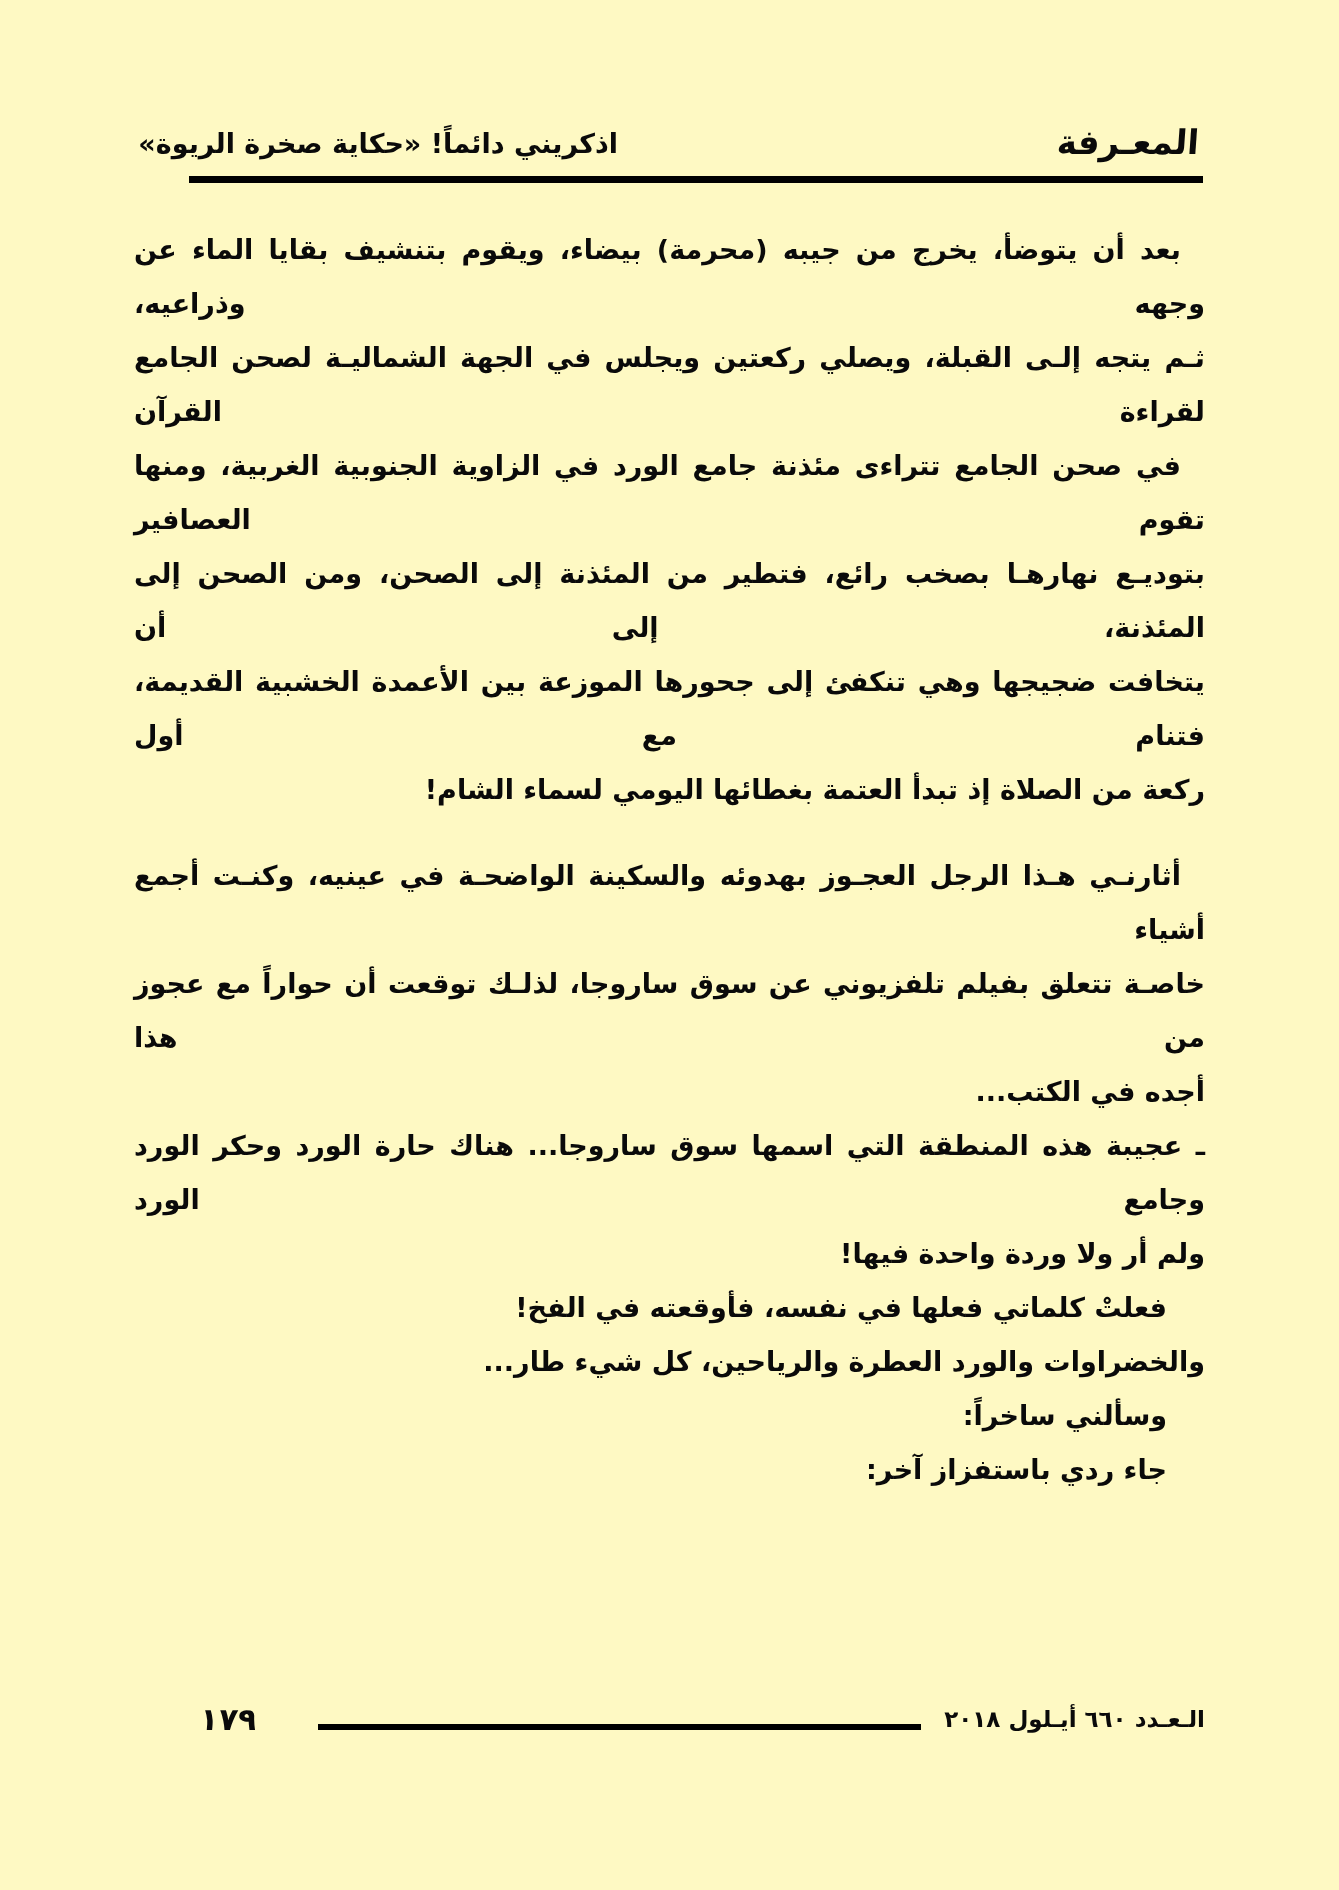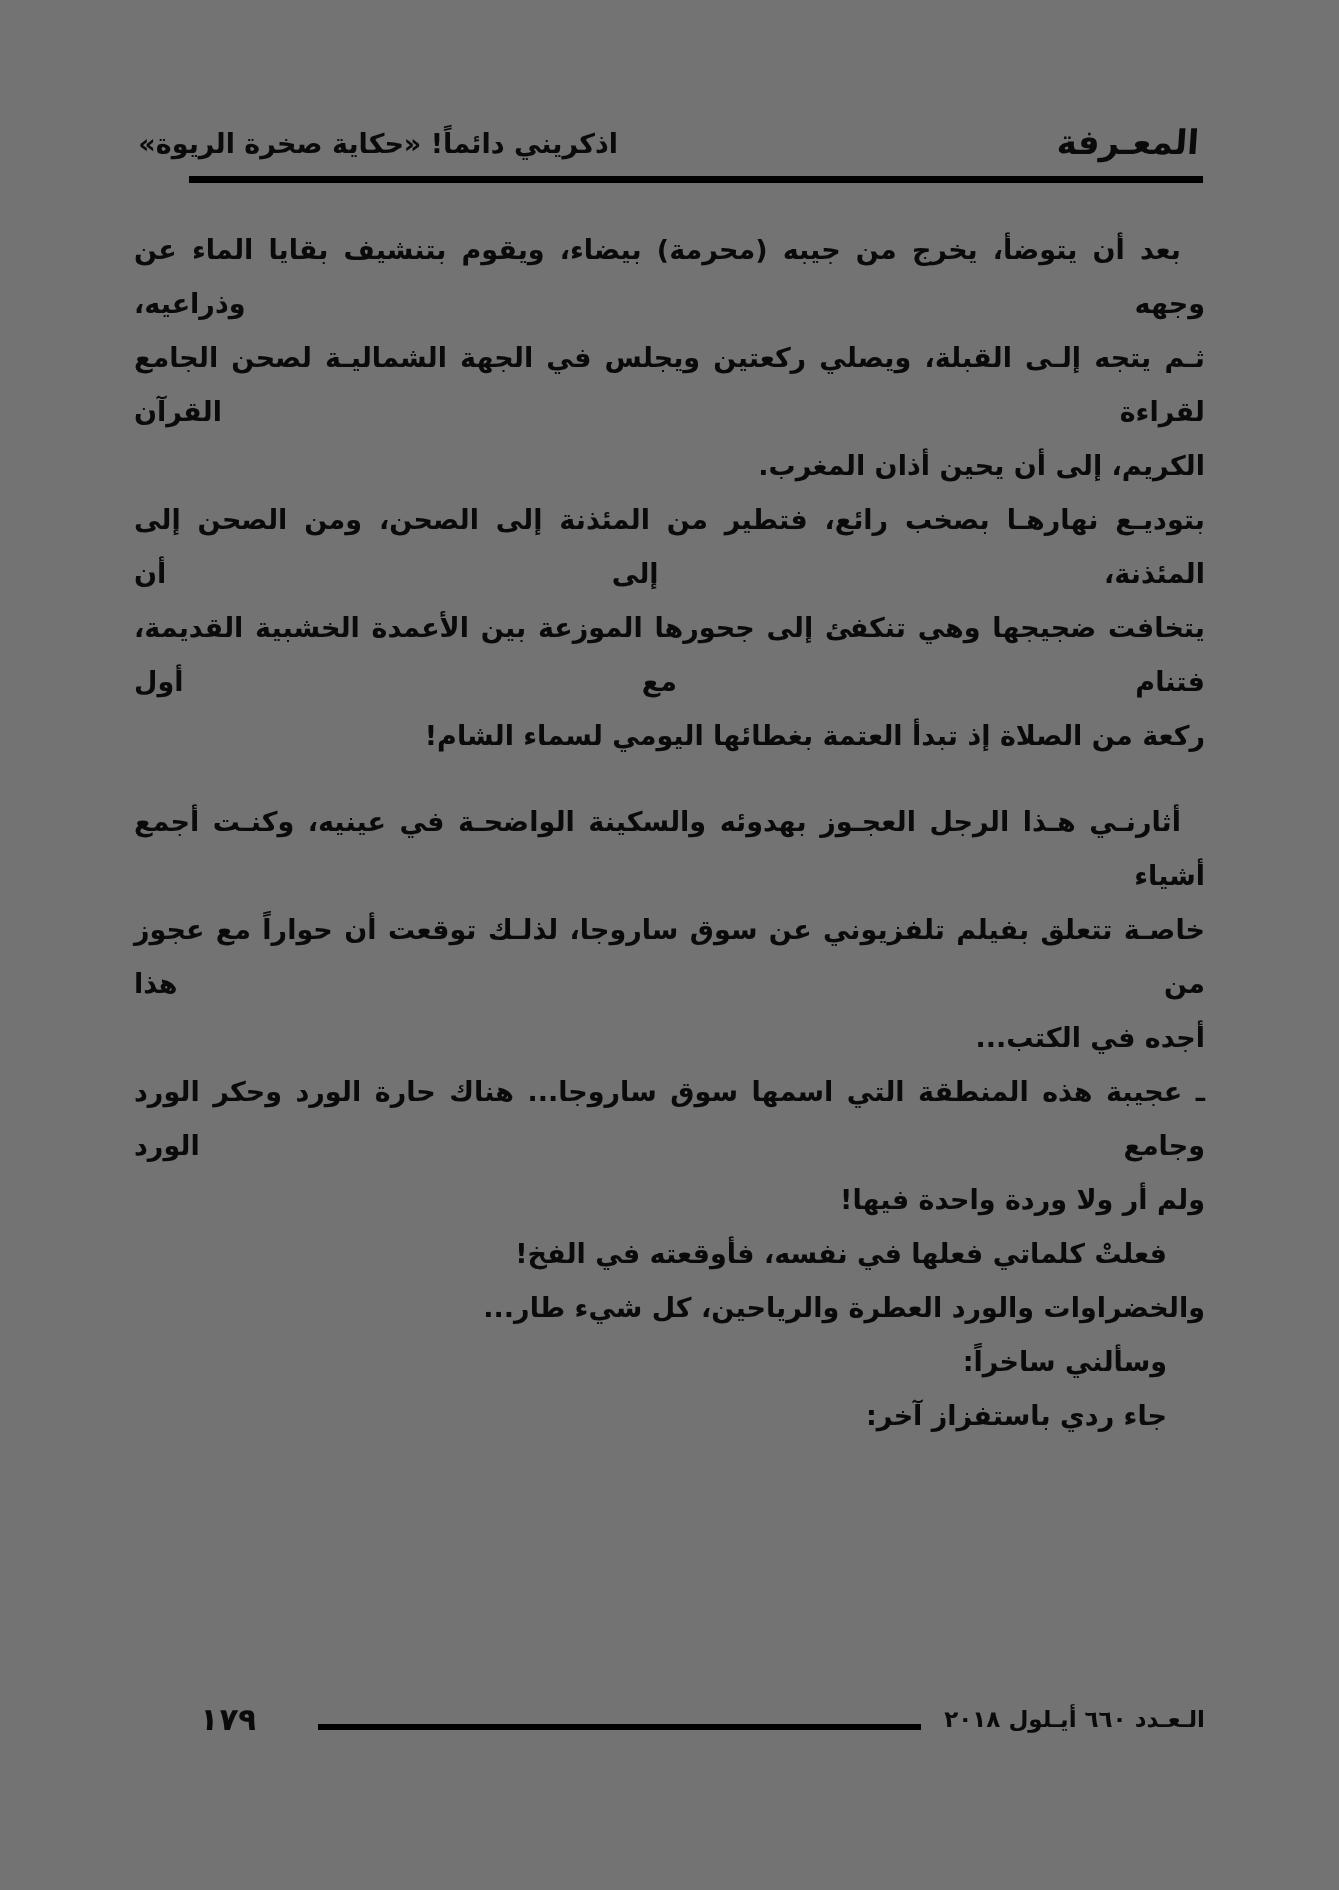--- a/index.html
+++ b/index.html
@@ -1,21 +1,21 @@
 <!DOCTYPE html>
 <html lang="ar" dir="rtl"><head>
 <meta charset="utf-8">
 <style>
   * { box-sizing: border-box; }
   html, body { margin: 0; padding: 0; background: #ffffff; }
   .page {
     position: relative;
     width: 1339px;
     height: 1890px;
-    background: #737373;
+    background: #fef9c3;
     color: #0a0a0a;
     font-family: "DejaVu Sans", sans-serif;
     direction: rtl;
     overflow: hidden;
   }
 
   
   .header-title {
     position: absolute;
     top: 128px;
@@ -101,21 +101,21 @@
 
 <div class="page">
 
   <div class="header-title">اذكريني دائماً! «حكاية صخرة الريوة»</div>
   <div class="magazine-logo">المعـرفة</div>
   <div class="header-rule"></div>
 
   <div class="body-text">
     <div class="line justify indent-p">بعد أن يتوضأ، يخرج من جيبه (محرمة) بيضاء، ويقوم بتنشيف بقايا الماء عن وجهه وذراعيه،</div>
     <div class="line justify">ثـم يتجه إلـى القبلة، ويصلي ركعتين ويجلس في الجهة الشماليـة لصحن الجامع لقراءة القرآن</div>
-    <div class="line right">الكريم، إلى أن يحين أذان المغرب.</div>
+    <div class="line justify indent-p">في صحن الجامع تتراءى مئذنة جامع الورد في الزاوية الجنوبية الغربية، ومنها تقوم العصافير</div>
     <div class="line justify">بتوديـع نهارهـا بصخب رائع، فتطير من المئذنة إلى الصحن، ومن الصحن إلى المئذنة، إلى أن</div>
     <div class="line justify">يتخافت ضجيجها وهي تنكفئ إلى جحورها الموزعة بين الأعمدة الخشبية القديمة، فتنام مع أول</div>
     <div class="line right">ركعة من الصلاة إذ تبدأ العتمة بغطائها اليومي لسماء الشام!</div>
     <div class="line justify indent-p para-gap">أثارنـي هـذا الرجل العجـوز بهدوئه والسكينة الواضحـة في عينيه، وكنـت أجمع أشياء</div>
     <div class="line justify">خاصـة تتعلق بفيلم تلفزيوني عن سوق ساروجا، لذلـك توقعت أن حواراً مع عجوز من هذا</div>
     <div class="line right">أجده في الكتب...</div>
     <div class="line justify">ـ عجيبة هذه المنطقة التي اسمها سوق ساروجا... هناك حارة الورد وحكر الورد وجامع الورد</div>
     <div class="line right">ولم أر ولا وردة واحدة فيها!</div>
     <div class="line right indent-n">فعلتْ كلماتي فعلها في نفسه، فأوقعته في الفخ!</div>
     <div class="line right">والخضراوات والورد العطرة والرياحين، كل شيء طار...</div>

